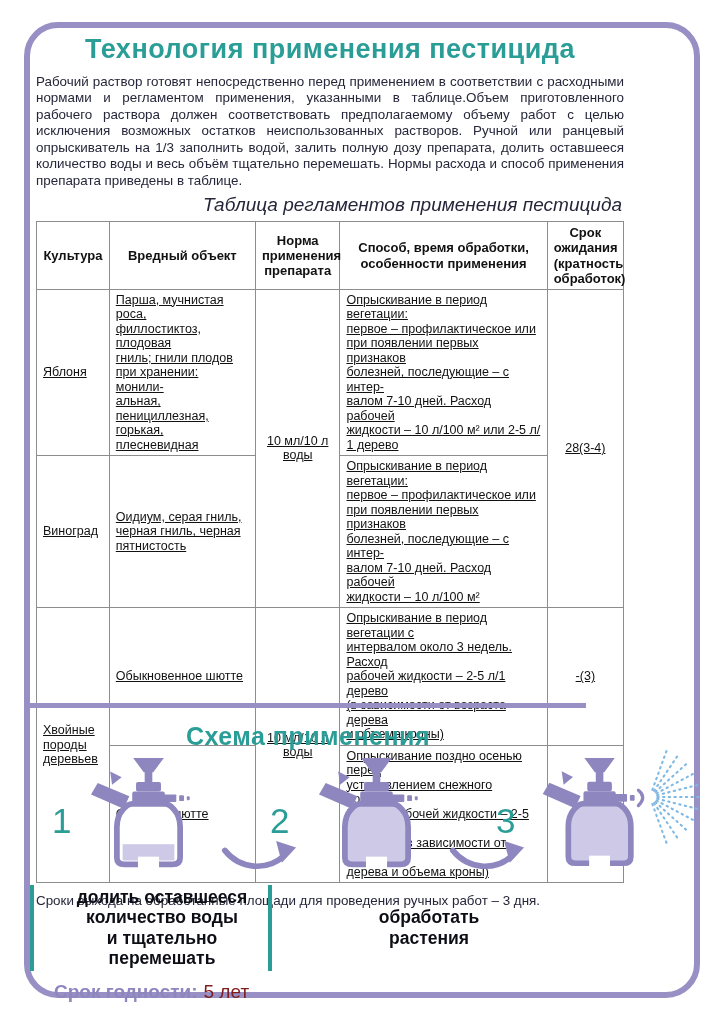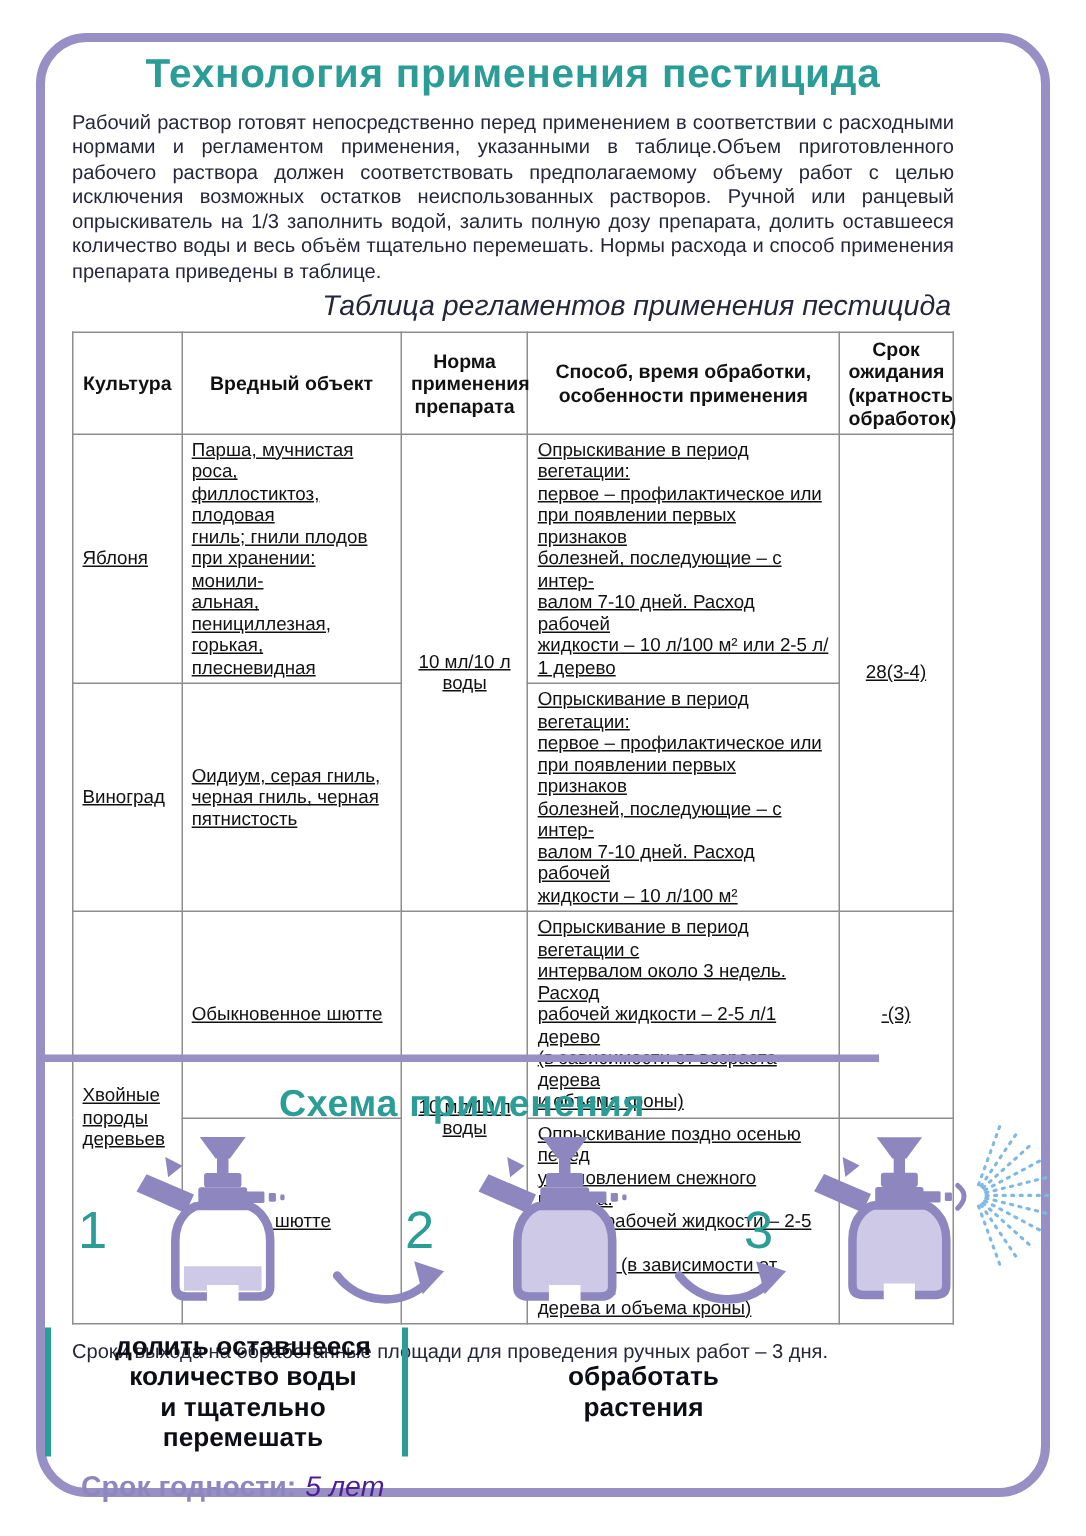--- a/index.html
+++ b/index.html
@@ -10,21 +10,21 @@
     --spray:#7fb9e3;
     --ink:#26263a;
     --table-line:#8d8d8d;
   }
   html,body{margin:0;padding:0;background:#fff;}
   .page{position:relative;width:724px;height:1024px;background:#fff;overflow:hidden;
         font-family:"Liberation Sans",sans-serif;color:var(--ink);}
   .frame{position:absolute;left:24px;top:22px;width:676px;height:976px;border:6px solid var(--purple);
          border-radius:34px;box-sizing:border-box;}
   
-  .top{position:absolute;left:48px;top:34px;width:588px;}
+  .top{position:absolute;left:36px;top:34px;width:588px;}
   .doc-title{margin:0 0 9px;text-align:center;color:var(--teal);font-size:27px;font-weight:bold;letter-spacing:.5px;}
   .intro{margin:0;font-size:13.4px;line-height:1.23;text-align:justify;color:var(--ink);}
   .table-caption{margin:5px 2px 5px 0;text-align:right;font-style:italic;font-size:19px;color:var(--ink);}
   table.reg{width:100%;border-collapse:collapse;color:#111;table-layout:fixed;}
   table.reg th,table.reg td{border:1px solid var(--table-line);padding:3px 6px;vertical-align:middle;
         font-size:12.5px;line-height:1.16;box-sizing:border-box;}
   table.reg th{text-align:center;font-weight:bold;font-size:13px;height:62px;}
   table.reg td{white-space:pre-line;text-decoration:underline;}
   .c-center{text-align:center;}
   .r1 td{height:108px;} .r2 td{height:96px;} .r3 td{height:82px;} .r4 td{height:88px;}
@@ -42,21 +42,21 @@
   .arr1{left:190px;} .arr2{left:418px;}
   .captions{display:flex;align-items:center;margin-top:2px;}
   .cap{font-weight:bold;font-size:17.5px;line-height:1.17;text-align:center;white-space:pre-line;
        color:#0d0d16;padding:2px 8px;box-sizing:border-box;}
   .cap1{flex:0 0 225px;}
   .cap2{flex:0 0 242px;border-left:4px solid var(--teal);border-right:4px solid var(--teal);align-self:stretch;
         display:flex;align-items:center;justify-content:center;padding-left:30px;}
   .cap3{flex:1;}
   .shelf{margin:10px 0 0 24px;font-size:19px;}
   .shelf-label{color:var(--purple-icon);font-weight:bold;}
-  .shelf-value{color:#4c1d95;margin-left:6px;font-style:italic;}
+  .shelf-value{color:#7f1d1d;margin-left:6px;}
   svg{overflow:visible;display:block;}
 </style>
 </head>
 <body>
 
 <div class="page">
   <div class="frame"></div>
 
   <div class="top">
     <h1 class="doc-title">Технология применения пестицида</h1>

